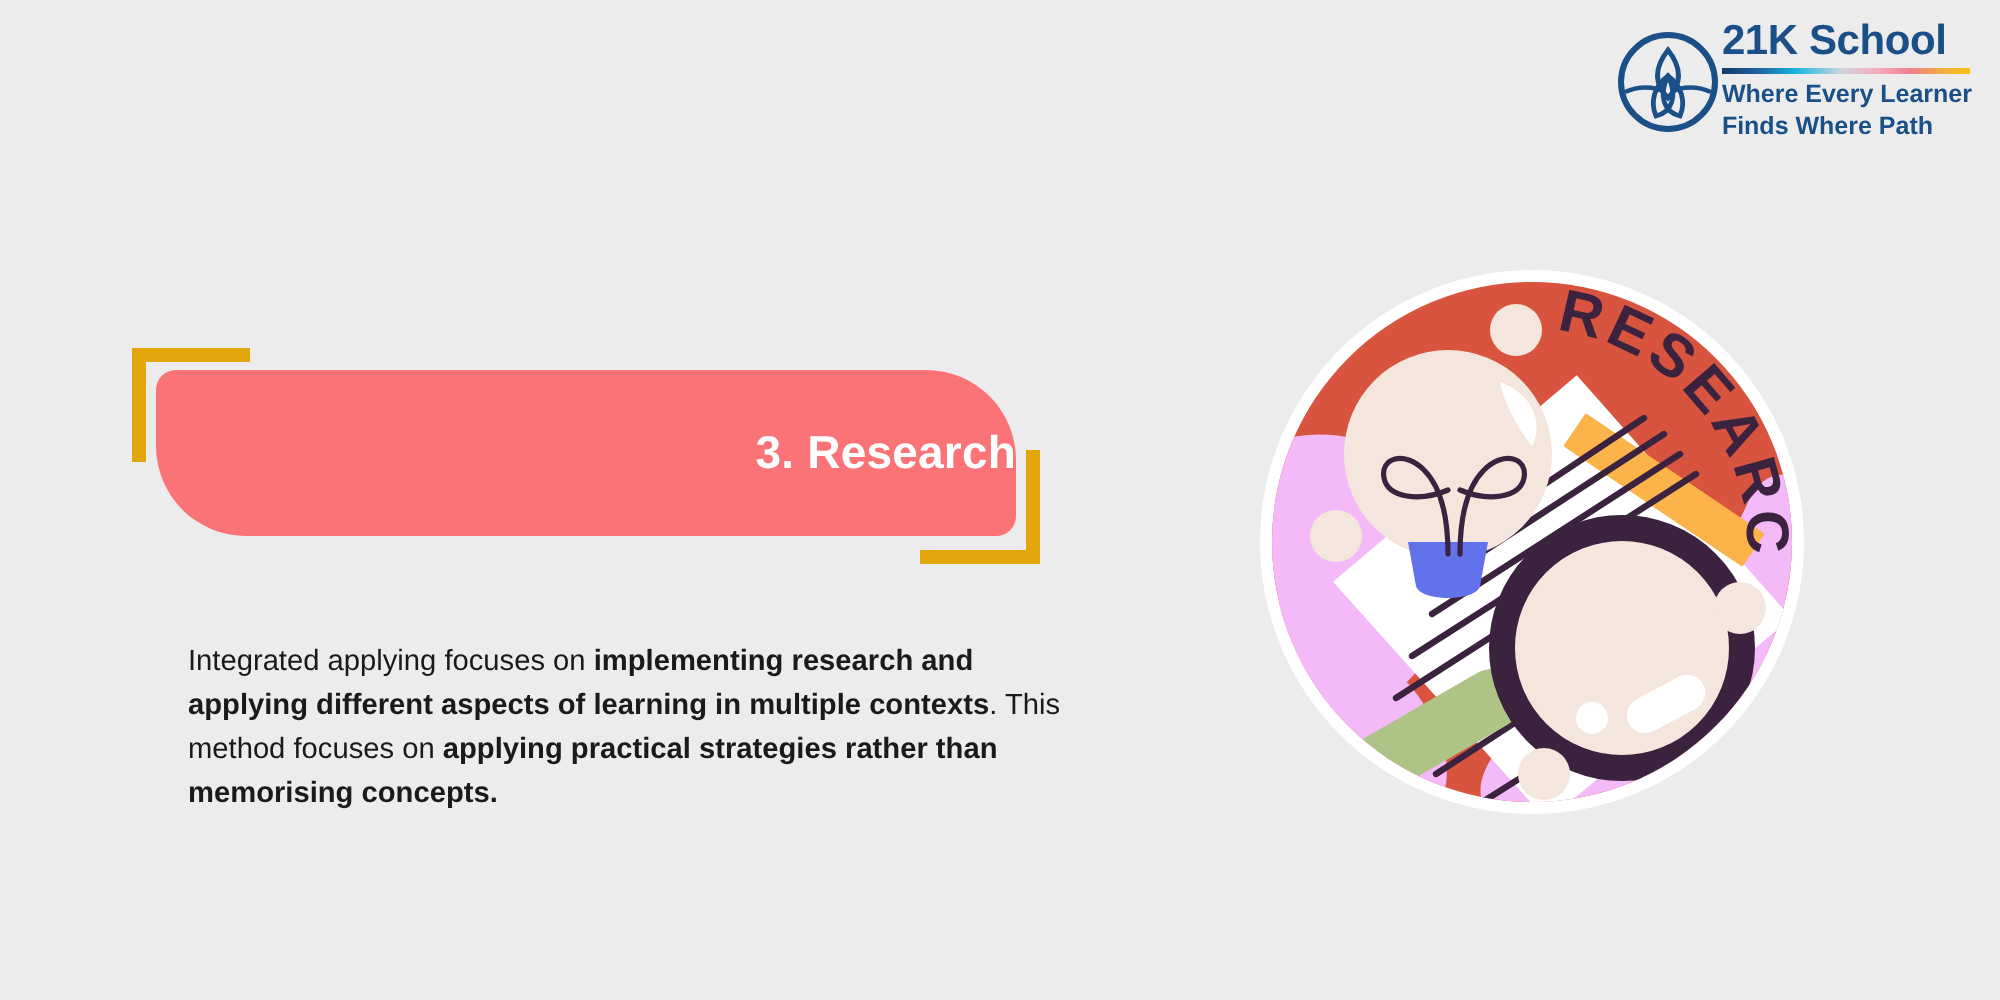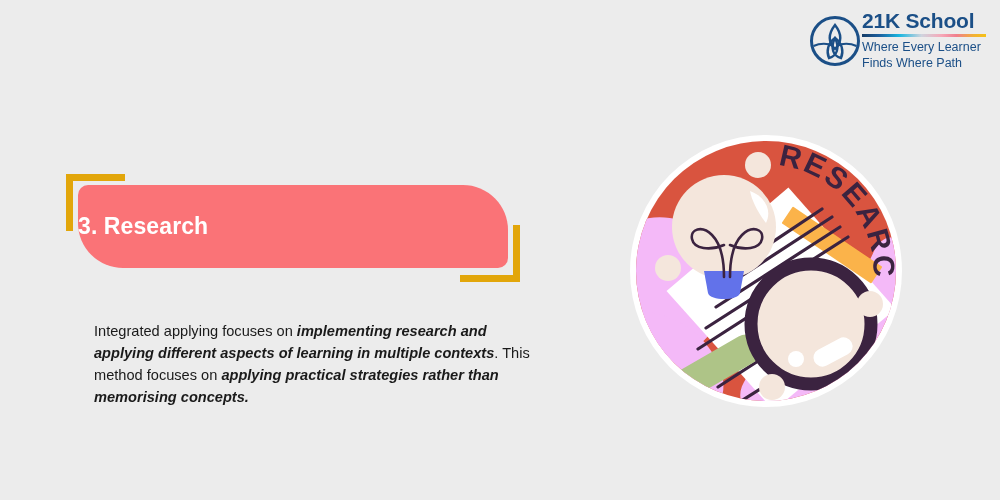--- a/index.html
+++ b/index.html
@@ -45,21 +45,21 @@
     width: 124px;
     height: 3px;
     margin: 2px 0 3px 0;
     background: linear-gradient(to right,
         #143b66 0%, #1c5f9e 14%, #19b6e0 30%,
         #cfd4de 48%, #f6a8b8 64%, #f07f8e 76%,
         #f2b134 90%, #f5c116 100%);
   }
   #brand-tagline {
     font-size: 12.5px;
-    font-weight: normal;
+    font-weight: bold;
     color: #1b4f87;
     line-height: 1.24;
   }
 
   
   #banner-block {
     position: absolute;
     left: 60px;
     top: 170px;
     width: 465px;
@@ -87,40 +87,40 @@
   #banner-pill {
     position: absolute;
     left: 18px;
     top: 15px;
     width: 430px;
     height: 83px;
     background: #fa7377;
     border-radius: 10px 45px 10px 45px;
     display: flex;
     align-items: center;
-    justify-content: flex-start;
+    justify-content: flex-end;
   }
   #banner-title {
     color: #ffffff;
     font-size: 23px;
     font-weight: bold;
     letter-spacing: 0.1px;
   }
 
   
   #body-paragraph {
     position: absolute;
     left: 94px;
     top: 305px;
     width: 450px;
     font-size: 14.6px;
     line-height: 1.52;
     color: #1a1a1a;
   }
-  #body-paragraph b { font-weight: bold; font-style: italic; }
+  #body-paragraph b { font-weight: bold; }
 
   
   #illustration {
     position: absolute;
     left: 626px;
     top: 131px;
     width: 280px;
     height: 280px;
   }
 </style>

